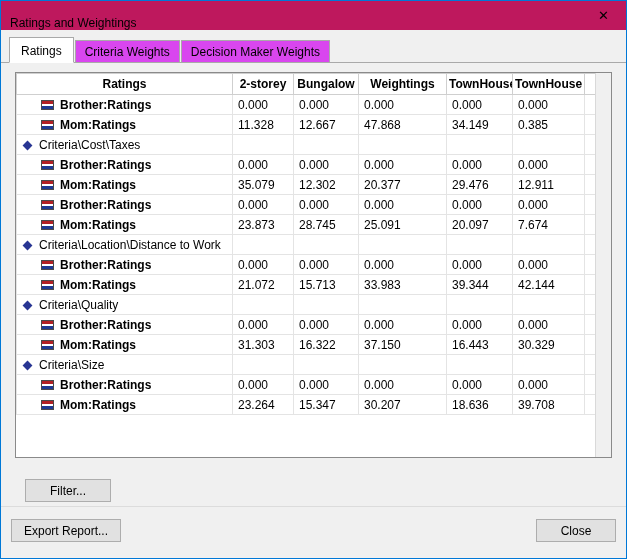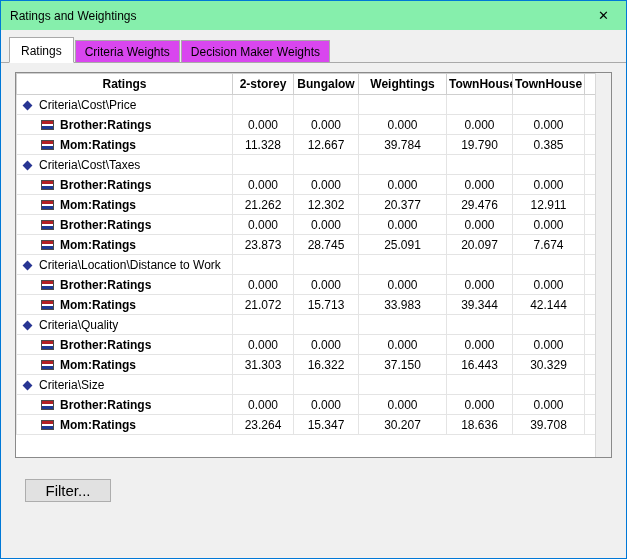--- a/index.html
+++ b/index.html
@@ -9,21 +9,21 @@
     --flag-blue:#1d3a92;
   }
   *{box-sizing:border-box;margin:0;padding:0;}
   html,body{width:627px;height:559px;}
   body{font-family:"Liberation Sans",sans-serif;font-size:12px;color:#000;background:#fff;}
 
   .dialog{width:627px;height:559px;border:1px solid var(--window-border);
           background:#f0f0f0;display:flex;flex-direction:column;}
 
   
-  .titlebar{flex:0 0 29px;background:#86efac;display:flex;align-items:center;}
+  .titlebar{flex:0 0 29px;background:#be185d;display:flex;align-items:flex-end;}
   .titlebar .title{flex:1;padding-left:9px;font-size:12px;}
   .close-btn{width:45px;height:29px;display:flex;align-items:center;justify-content:center;
              font-size:13px;color:#000;cursor:default;}
 
   
   .tabbar{flex:0 0 auto;display:flex;align-items:flex-end;padding:7px 0 0 8px;
           border-bottom:1px solid #a9a9a9;background:#f0f0f0;}
   .tab{font-size:12px;padding:4px 9px 3px;background:#d946ef;border:1px solid #a9a9a9;
        border-bottom:none;position:relative;margin-right:1px;white-space:nowrap;}
   .tab.selected{background:#fff;padding:6px 11px 4px;margin-bottom:-1px;
@@ -31,32 +31,32 @@
 
   
   .content{flex:1;padding:9px 14px 0;display:flex;flex-direction:column;overflow:hidden;}
   .table-outer{flex:0 0 386px;border:1px solid #8a8a8a;background:#fff;display:flex;overflow:hidden;}
   .grid-area{flex:1;overflow:hidden;}
   table{border-collapse:collapse;table-layout:fixed;width:100%;}
   th{font-weight:bold;font-size:12px;height:21px;text-align:center;background:#fff;
      border:1px solid #cfcfcf;padding:0 2px;white-space:nowrap;overflow:hidden;}
   td{font-size:12px;height:20px;border:1px solid #e4e4e4;padding:0 5px;
      white-space:nowrap;overflow:hidden;background:#fff;}
-  td.num{text-align:center;}
+  td.num{text-align:left;}
   td.name{padding-left:4px;}
   td.name.child{padding-left:24px;font-weight:bold;}
   .diamond{display:inline-block;width:7px;height:7px;background:var(--diamond);
            transform:rotate(45deg);margin:0 8px 0 3px;vertical-align:0;}
   .flag{display:inline-block;width:13px;height:10px;margin-right:6px;vertical-align:-1px;
         border:1px solid #4a4a4a;
         background:linear-gradient(to bottom,var(--flag-red) 0 33%,#ffffff 33% 66%,var(--flag-blue) 66% 100%);}
   .vscroll{flex:0 0 16px;background:#f0f0f0;border-left:1px solid #d9d9d9;}
 
   
-  .btn{font-family:"Liberation Sans",sans-serif;font-size:15px;background:#e1e1e1;
+  .btn{font-family:"Liberation Sans",sans-serif;font-size:12px;background:#e1e1e1;
        border:1px solid #adadad;height:23px;padding:0 12px;cursor:default;}
   .filter-row{margin:21px 0 0 10px;}
   .filter-btn{min-width:86px;}
 
   .footer{flex:0 0 auto;margin-top:auto;display:flex;align-items:center;
           justify-content:space-between;padding:12px 10px 16px;border-top:1px solid #dcdcdc;}
   .export-btn{min-width:97px;}
   .close-dialog-btn{min-width:80px;}
 </style>
 </head>
@@ -96,43 +96,34 @@
                 <th>2-storey</th>
                 <th>Bungalow</th>
                 <th>Weightings</th>
                 <th>TownHouse</th>
                 <th>TownHouse</th>
                 <th></th>
               </tr>
             </thead>
           <tbody id="table-body">
               <tr>
-                <td class="name group"><span class="diamond"></span><span>Criteria\Cost\Price</span></td>
-                <td></td>
-                <td></td>
-                <td></td>
-                <td></td>
-                <td></td>
-                <td></td>
-              </tr>
-              <tr>
                 <td class="name child"><span class="flag"></span><span>Brother:Ratings</span></td>
                 <td class="num">0.000</td>
                 <td class="num">0.000</td>
                 <td class="num">0.000</td>
                 <td class="num">0.000</td>
                 <td class="num">0.000</td>
                 <td></td>
               </tr>
               <tr>
                 <td class="name child"><span class="flag"></span><span>Mom:Ratings</span></td>
                 <td class="num">11.328</td>
                 <td class="num">12.667</td>
-                <td class="num">39.784</td>
-                <td class="num">19.790</td>
+                <td class="num">47.868</td>
+                <td class="num">34.149</td>
                 <td class="num">0.385</td>
                 <td></td>
               </tr>
               <tr>
                 <td class="name group"><span class="diamond"></span><span>Criteria\Cost\Taxes</span></td>
                 <td></td>
                 <td></td>
                 <td></td>
                 <td></td>
                 <td></td>
@@ -142,21 +133,21 @@
                 <td class="name child"><span class="flag"></span><span>Brother:Ratings</span></td>
                 <td class="num">0.000</td>
                 <td class="num">0.000</td>
                 <td class="num">0.000</td>
                 <td class="num">0.000</td>
                 <td class="num">0.000</td>
                 <td></td>
               </tr>
               <tr>
                 <td class="name child"><span class="flag"></span><span>Mom:Ratings</span></td>
-                <td class="num">21.262</td>
+                <td class="num">35.079</td>
                 <td class="num">12.302</td>
                 <td class="num">20.377</td>
                 <td class="num">29.476</td>
                 <td class="num">12.911</td>
                 <td></td>
               </tr>
               <tr>
                 <td class="name child"><span class="flag"></span><span>Brother:Ratings</span></td>
                 <td class="num">0.000</td>
                 <td class="num">0.000</td>
@@ -259,14 +250,18 @@
         </table>
       </div>
       <div class="vscroll"></div>
     </div>
 
     <div class="filter-row">
       <button class="btn filter-btn">Filter...</button>
     </div>
   </div>
 
+  <div class="footer">
+    <button class="btn export-btn">Export Report...</button>
+    <button class="btn close-dialog-btn">Close</button>
+  </div>
 
 </div>
 
 </body></html>

